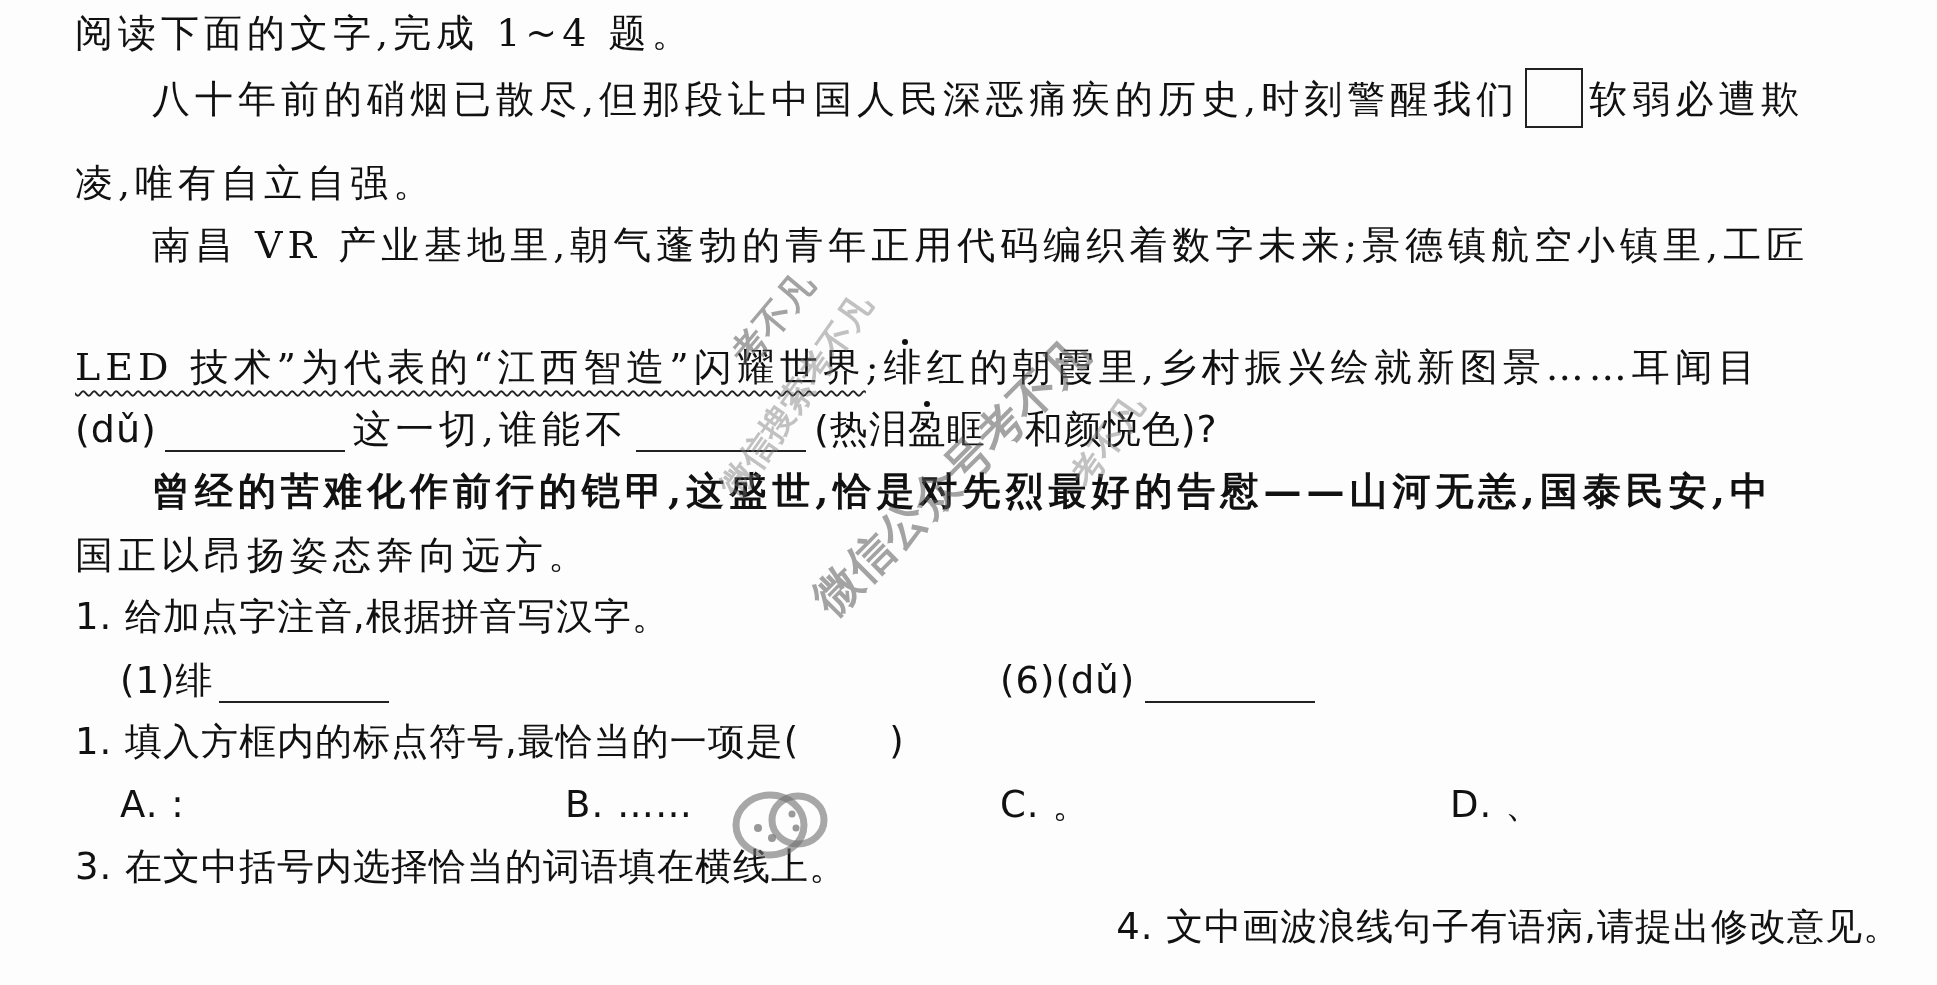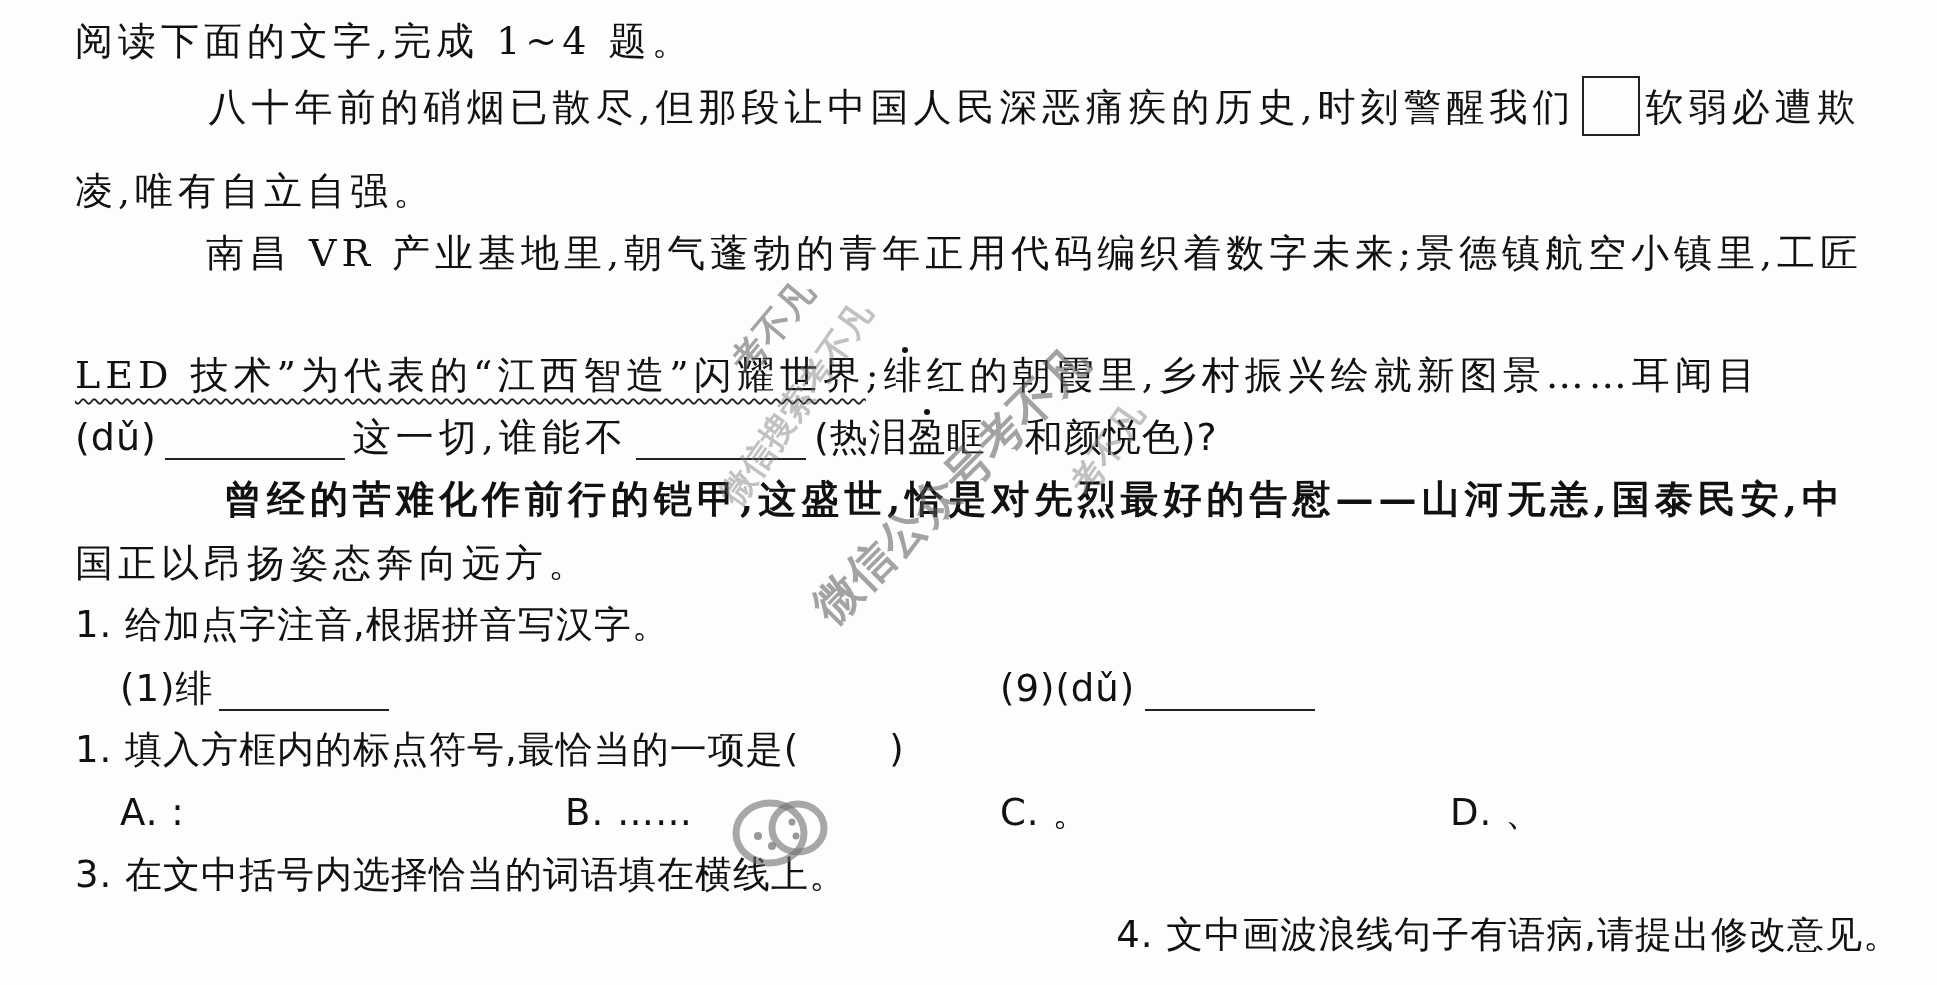--- a/index.html
+++ b/index.html
@@ -3,28 +3,28 @@
 <meta charset="utf-8">
 <style>
   html, body { margin: 0; padding: 0; }
   body {
     width: 1937px; height: 985px; overflow: hidden;
     background: #fdfdfd;
     font-family: "DejaVu Serif", "Liberation Serif", serif;
     color: #111;
     position: relative;
   }
-  .page { position: absolute; left: 0; top: 0; width: 1937px; height: 897px; margin-top: 8px; }
+  .page { position: absolute; left: 0; top: 0; width: 1937px; height: 897px; }
   .line {
     position: absolute; left: 75px; right: 36px;
     font-size: 38px; line-height: 50px; white-space: nowrap;
     letter-spacing: 5px;
   }
   .sans { font-family: "DejaVu Sans", "Liberation Sans", sans-serif; letter-spacing: 1px; }
-  .indent { left: 168px; text-align: center; }
+  .indent { left: 152px; }
   .wavy {
     text-decoration: underline wavy #222;
     text-decoration-thickness: 1.5px;
     text-underline-offset: 10px;
   }
   .dot { position: relative; }
   .dot::before {
     content: ""; position: absolute; left: 50%; top: -6px;
     width: 6px; height: 6px; margin-left: -3px; border-radius: 50%; background: #111;
   }
@@ -65,21 +65,21 @@
   </div>
 
   <div class="line indent" style="top:466px;font-weight:bold;">曾经的苦难化作前行的铠甲,这盛世,恰是对先烈最好的告慰——山河无恙,国泰民安,中</div>
   <div class="line" style="top:530px;">国正以昂扬姿态奔向远方。</div>
 
   <div class="line sans" style="top:592px; font-size:37px;">1. 给加点字注音,根据拼音写汉字。</div>
   <div class="line sans" style="top:655px; left:120px; font-size:37px;">
     <span>(1)绯</span><span class="blank" style="width:170px; margin-left:6px;"></span>
   </div>
   <div class="line sans" style="top:655px; left:1000px; font-size:37px;">
-    <span>(9)(dǔ)</span><span class="blank" style="width:170px; margin-left:10px;"></span>
+    <span>(6)(dǔ)</span><span class="blank" style="width:170px; margin-left:10px;"></span>
   </div>
 
   <div class="line sans" style="top:717px; font-size:37px;">
     <span>1. 填入方框内的标点符号,最恰当的一项是(</span><span style="display:inline-block; width:90px;"></span><span>)</span>
   </div>
 
   <div class="line sans" style="top:780px; font-size:37px;">
     <span class="opt" style="left:45px;">A. :</span>
     <span class="opt" style="left:490px;">B. ……</span>
     <span class="opt" style="left:925px;">C. 。</span>

